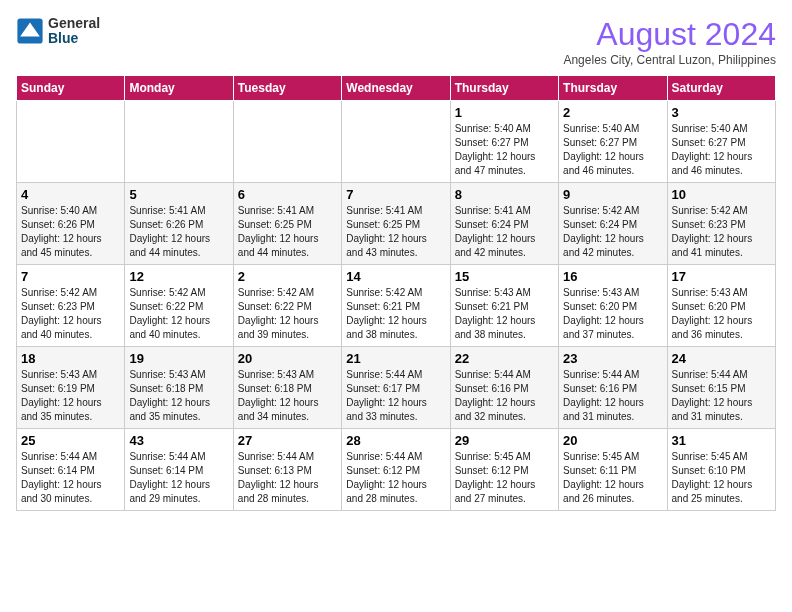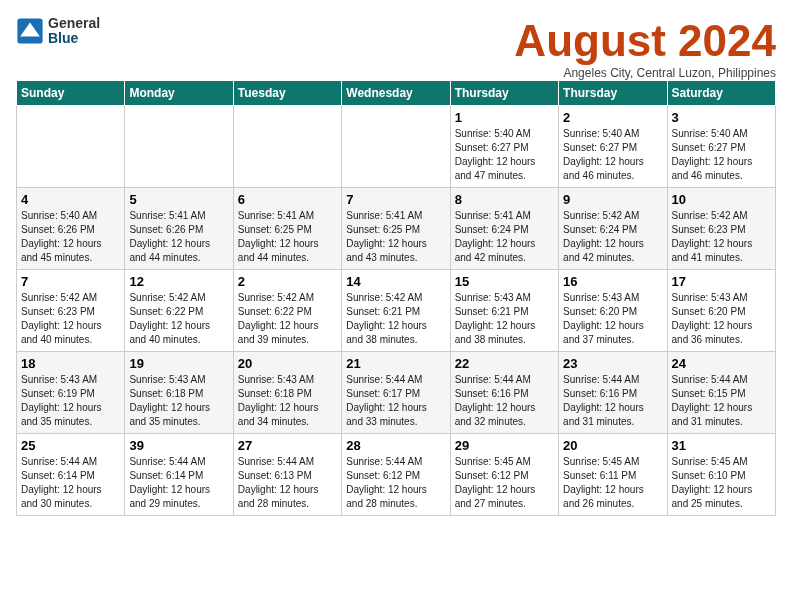--- a/index.html
+++ b/index.html
@@ -7,49 +7,50 @@
       font-family: Arial, sans-serif;
       background: #fff;
       width: 792px;
       min-height: 612px;
       padding: 16px;
     }
     .header-area {
       display: flex;
       align-items: flex-start;
       justify-content: space-between;
+      margin-bottom: 8px;
     }
     .logo {
       display: flex;
       align-items: center;
       gap: 4px;
     }
     .logo-icon {
       width: 28px;
       height: 28px;
     }
     .title-area {
       text-align: right;
     }
     .main-title {
-      font-size: 44px;
-      font-weight: bold;
-      color: #c2410c;
+      font-size: 32px;
+      font-weight: normal;
+      color: #8b5cf6;
     }
     .subtitle {
       font-size: 12px;
       color: #444;
     }
     table {
       width: 100%;
       border-collapse: collapse;
       font-size: 11px;
     }
     thead th {
-      background-color: #0f766e;
+      background-color: #be185d;
       color: #fff;
       padding: 5px 4px;
       text-align: left;
       font-size: 12px;
       border: 1px solid #fff;
     }
     tbody tr td {
       border: 1px solid #ccc;
       padding: 4px 4px;
       vertical-align: top;
@@ -290,21 +291,21 @@
       </tr>
       <tr>
         <td>
           <span class="day-number">25</span>
           <div class="day-info" style="white-space: pre-line;">Sunrise: 5:44 AM
 Sunset: 6:14 PM
 Daylight: 12 hours
 and 30 minutes.</div>
         </td>
         <td>
-          <span class="day-number">39</span>
+          <span class="day-number">43</span>
           <div class="day-info" style="white-space: pre-line;">Sunrise: 5:44 AM
 Sunset: 6:14 PM
 Daylight: 12 hours
 and 29 minutes.</div>
         </td>
         <td>
           <span class="day-number">27</span>
           <div class="day-info" style="white-space: pre-line;">Sunrise: 5:44 AM
 Sunset: 6:13 PM
 Daylight: 12 hours

